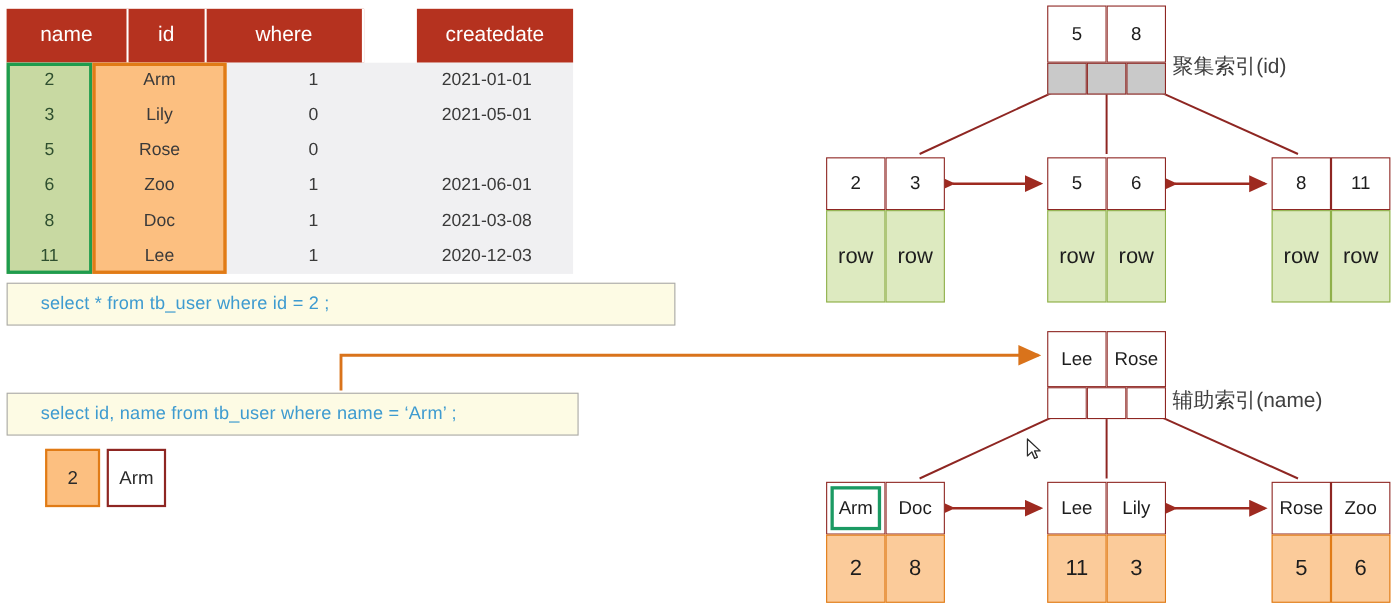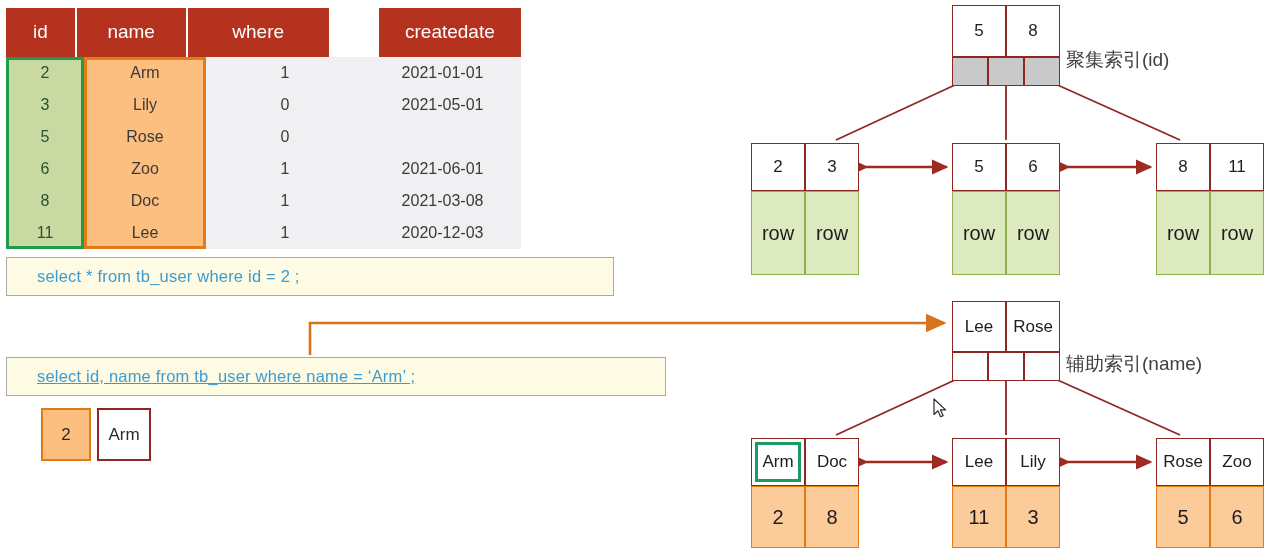--- a/index.html
+++ b/index.html
@@ -60,21 +60,21 @@
     background:#fdfbe4;
     border:1px solid #a9a9a9;
     box-sizing:border-box;
     color:#3e9bd0;
     font-size:16.5px;
     display:flex; align-items:center;
     padding-left:30px;
     letter-spacing:0.2px;
   }
   #sql1 { left:6px; top:257px; width:608px; height:39px; }
-  #sql2 { left:6px; top:357px; width:660px; height:39px;text-decoration:underline; }
+  #sql2 { left:6px; top:357px; width:520px; height:39px; }
 
   
   .res { position:absolute; box-sizing:border-box;
          display:flex; align-items:center; justify-content:center;
          font-size:17px; color:#2b2b2b; }
   #res-id   { left:41px; top:408px; width:50px; height:53px;
               background:#fcbf80; border:2px solid #e07b16; }
   #res-name { left:97px; top:408px; width:54px; height:53px;
               background:#ffffff; border:2px solid #8e2622; }
 
@@ -143,22 +143,22 @@
                 pointer-events:none; }
   .cursor { position:absolute; left:933px; top:398px; width:16px; height:22px; }
 </style>
 </head>
 <body>
 
 <div id="root">
 
   <div class="tbl">
     <div class="tbl-head">
+      <div class="th c-name">name</div>
       <div class="th c-id">id</div>
-      <div class="th c-name">name</div>
       <div class="th c-gender">where</div>
       <div class="th c-date">createdate</div>
     </div>
     <div class="tbl-body">
       <div class="col-hl-id"></div>
       <div class="col-hl-name"></div>
 
       <div class="tr">
         <div class="td c-id">2</div>
         <div class="td c-name">Arm</div>

